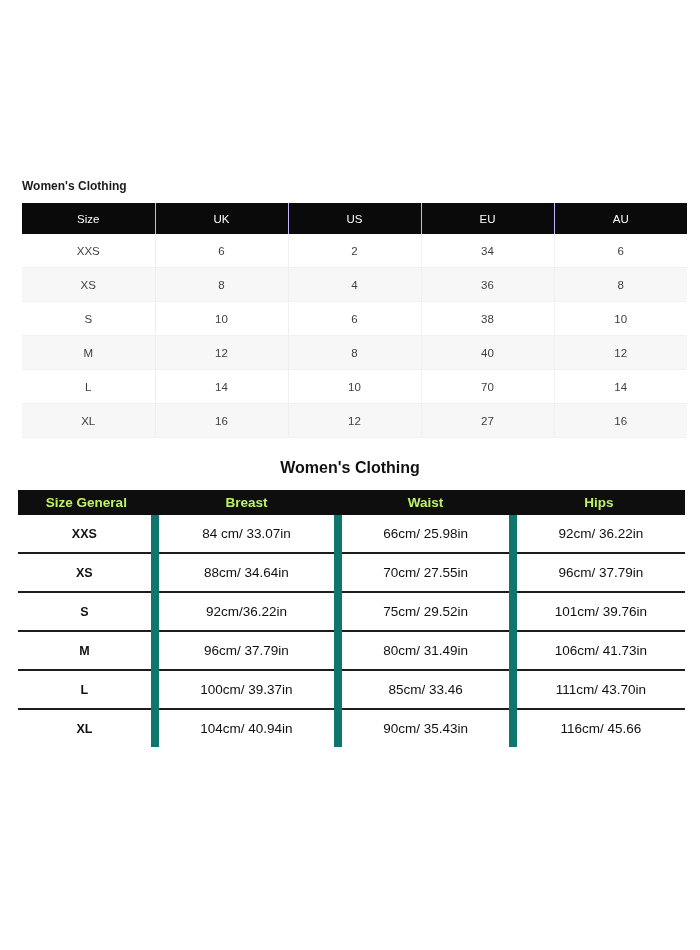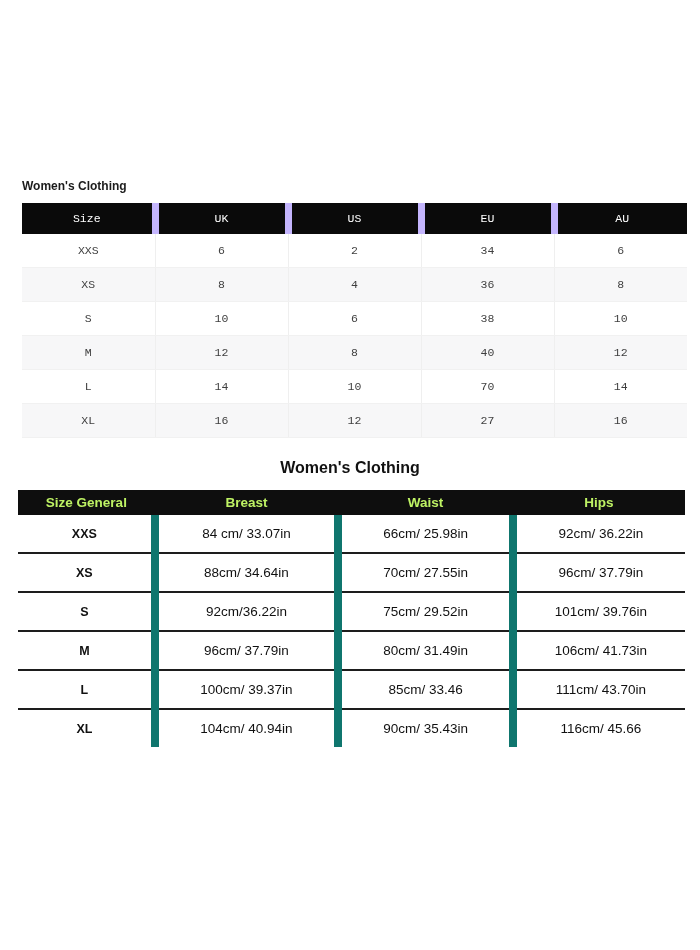--- a/index.html
+++ b/index.html
@@ -9,29 +9,29 @@
     font-family:"Liberation Sans", sans-serif;
     position:relative;
     overflow:hidden;
   }
 
   
   .t1-label {
     position:absolute; left:22px; top:179px;
     font-size:12px; font-weight:600; color:#1c1c1c;
   }
-  .t1-wrap { position:absolute; left:22px; top:203px; width:665px;font-family:Liberation Mono, monospace; }
+  .t1-wrap { position:absolute; left:22px; top:203px; width:665px; }
   table { border-collapse:collapse; width:100%; table-layout:fixed; }
   .t1 { font-size:11.5px; color:#3f3f3f; }
   .t1 th {
     background:#0a0a0a; color:#ffffff;
     font-weight:normal; font-size:11.5px;
     height:29px; text-align:center;
   }
-  .t1 th + th { border-left:7px solid #c4b5fd; }
+  .t1 th + th { border-left:1px solid #c4b5fd; }
   .t1 tbody td {
     height:31px; text-align:center;
     border-bottom:1px solid #f1f1f1;
   }
   .t1 tbody td + td { border-left:1px solid #efefef; }
   .t1 tbody tr:nth-child(even) { background:#f7f7f8; }
 
   
   .t2-title {
     position:absolute; left:0; top:459px; width:700px;

